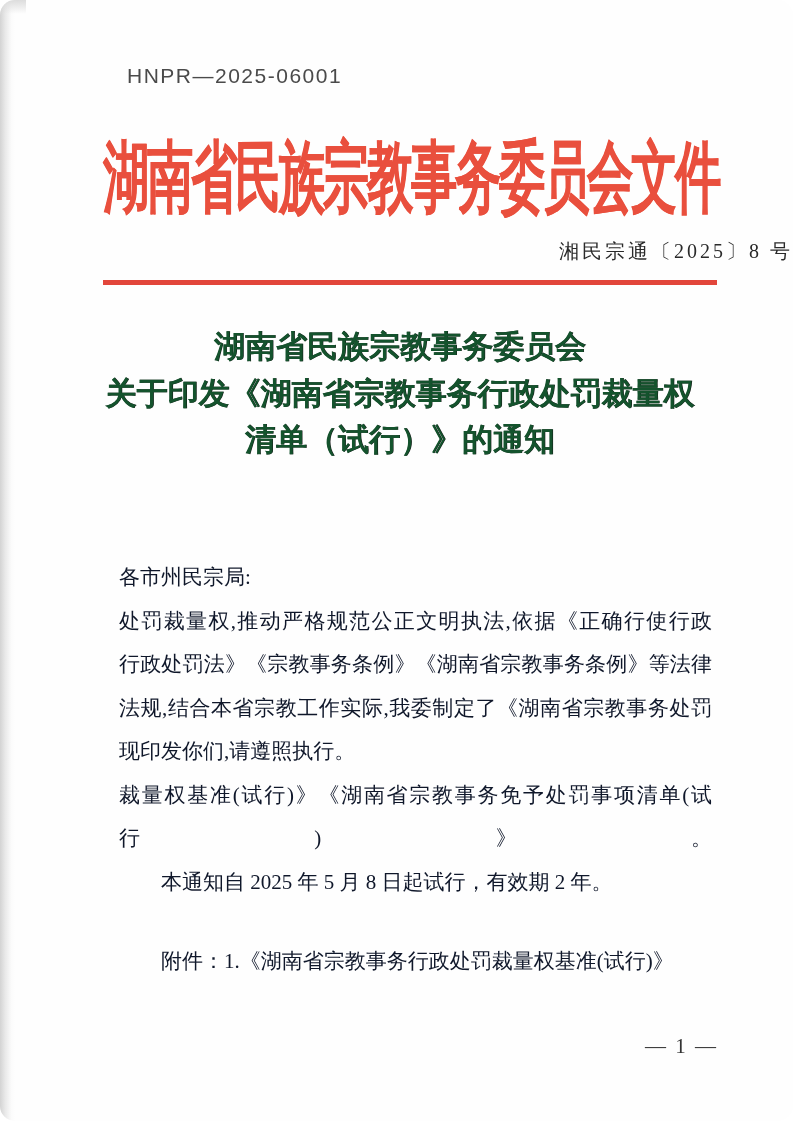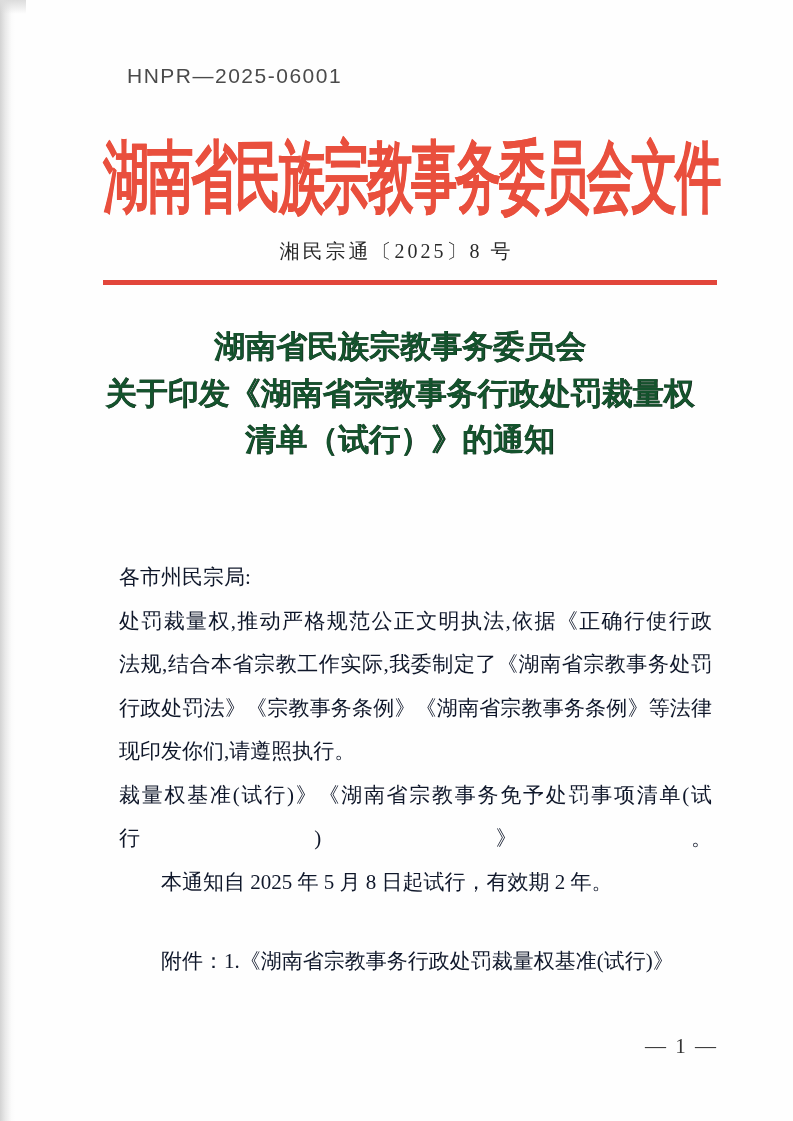--- a/index.html
+++ b/index.html
@@ -5,20 +5,21 @@
   * { margin: 0; padding: 0; box-sizing: border-box; }
   html, body { background: #ffffff; }
   .page {
     position: relative;
     width: 793px;
     height: 1121px;
     background: #fefefe;
     overflow: hidden;
     font-family: "Liberation Serif", "DejaVu Serif", serif;
     color: #1e1e1e;
+    border-radius: 15px;
   }
   .scan-edge {
     position: absolute;
     left: 0; top: 0;
     width: 15px; height: 100%;
     background: linear-gradient(to right, #d3d3d3 0%, #e9e9e9 35%, #fbfbfb 75%, #fefefe 100%);
   }
   .scan-corner {
     position: absolute;
     left: 0; top: 0;
@@ -46,21 +47,21 @@
     font-size: 46px;
     font-weight: bold;
     letter-spacing: -2px;
     color: #e94f3d;
     text-shadow: 0.5px 0 0 #e94f3d;
   }
   .ref-number {
     position: absolute;
     left: 0; top: 238px;
     width: 100%;
-    text-align: center;
+    text-align: right;
     font-size: 20px;
     letter-spacing: 3px;
     color: #2a2a2a;
   }
   .red-rule {
     position: absolute;
     left: 103px; top: 280px;
     width: 614px; height: 5px;
     background: #e2463b;
   }
@@ -121,22 +122,22 @@
 
   <div class="notice-title">
     <div class="title-line">湖南省民族宗教事务委员会</div>
     <div class="title-line">关于印发《湖南省宗教事务行政处罚裁量权</div>
     <div class="title-line">清单（试行）》的通知</div>
   </div>
 
   <div class="body-block">
     <div class="line">各市州民宗局:</div>
     <div class="line justify">处罚裁量权,推动严格规范公正文明执法,依据《正确行使行政</div>
+    <div class="line justify">行政处罚法》《宗教事务条例》《湖南省宗教事务条例》等法律</div>
     <div class="line justify">法规,结合本省宗教工作实际,我委制定了《湖南省宗教事务处罚</div>
-    <div class="line justify">行政处罚法》《宗教事务条例》《湖南省宗教事务条例》等法律</div>
     <div class="line">现印发你们,请遵照执行。</div>
     <div class="line justify">裁量权基准(试行)》《湖南省宗教事务免予处罚事项清单(试行)》。</div>
     <div class="line indent">本通知自 2025 年 5 月 8 日起试行，有效期 2 年。</div>
     <div class="gap"></div>
     <div class="line indent">附件：1.《湖南省宗教事务行政处罚裁量权基准(试行)》</div>
   </div>
 
   <div class="page-number">— 1 —</div>
 
 </div>

